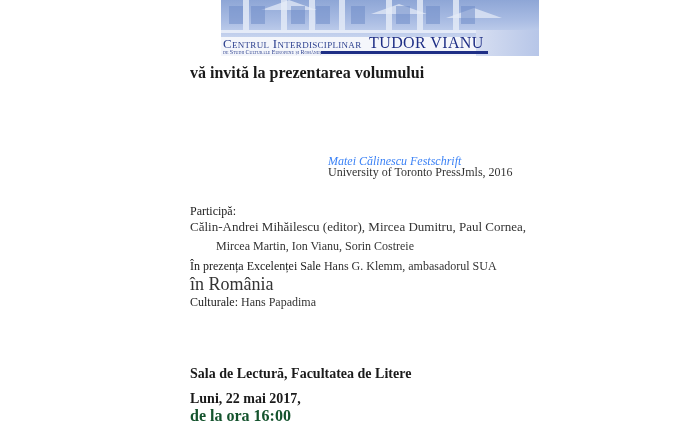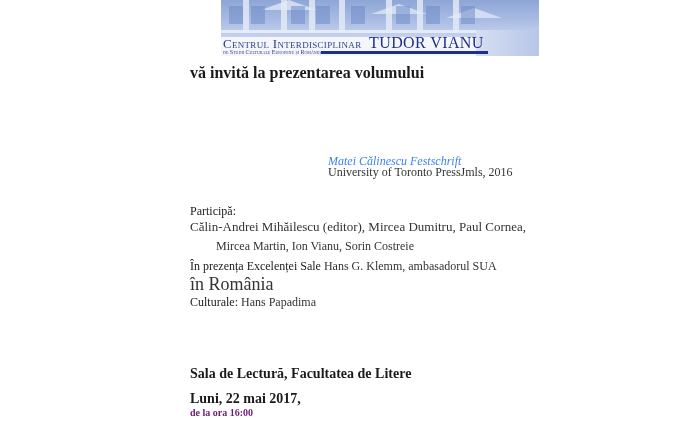--- a/index.html
+++ b/index.html
@@ -33,21 +33,21 @@
     .publisher { left: 328px; top: 165px; font-size: 12px; color: #333; }
     .lbl { font-weight: normal; color: #1a1a1a; }
     .participa { left: 190px; top: 204px; font-size: 12px; }
     .names1 { left: 190px; top: 219px; font-size: 13px; color: #333; }
     .names2 { left: 190px; top: 239px; font-size: 12px; color: #333; margin-left: 26px; }
     .presence { left: 190px; top: 259px; font-size: 12px; color: #333; }
     .presence2 { left: 190px; top: 274px; font-size: 18px; color: #333; }
     .moderator { left: 190px; top: 295px; font-size: 12px; color: #333; }
     .venue { left: 190px; top: 366px; font-size: 14px; font-weight: bold; color: #1a1a1a; }
     .date1 { left: 190px; top: 391px; font-size: 14px; font-weight: bold; color: #1a1a1a; }
-    .date2 { left: 190px; top: 407px; font-size: 10px; font-weight: bold; color: #701a75; }
+    .date2 { left: 190px; top: 407px; font-size: 16px; font-weight: bold; color: #14532d; }
   </style>
 </head>
 <body>
 
 <div class="banner">
   <div class="banner-photo">
     <div class="roof" style="left:40px;top:0px;"></div>
     <div class="roof" style="left:150px;top:4px;"></div>
     <div class="roof" style="left:225px;top:8px;"></div>
     <div class="win" style="left:8px;"></div>

